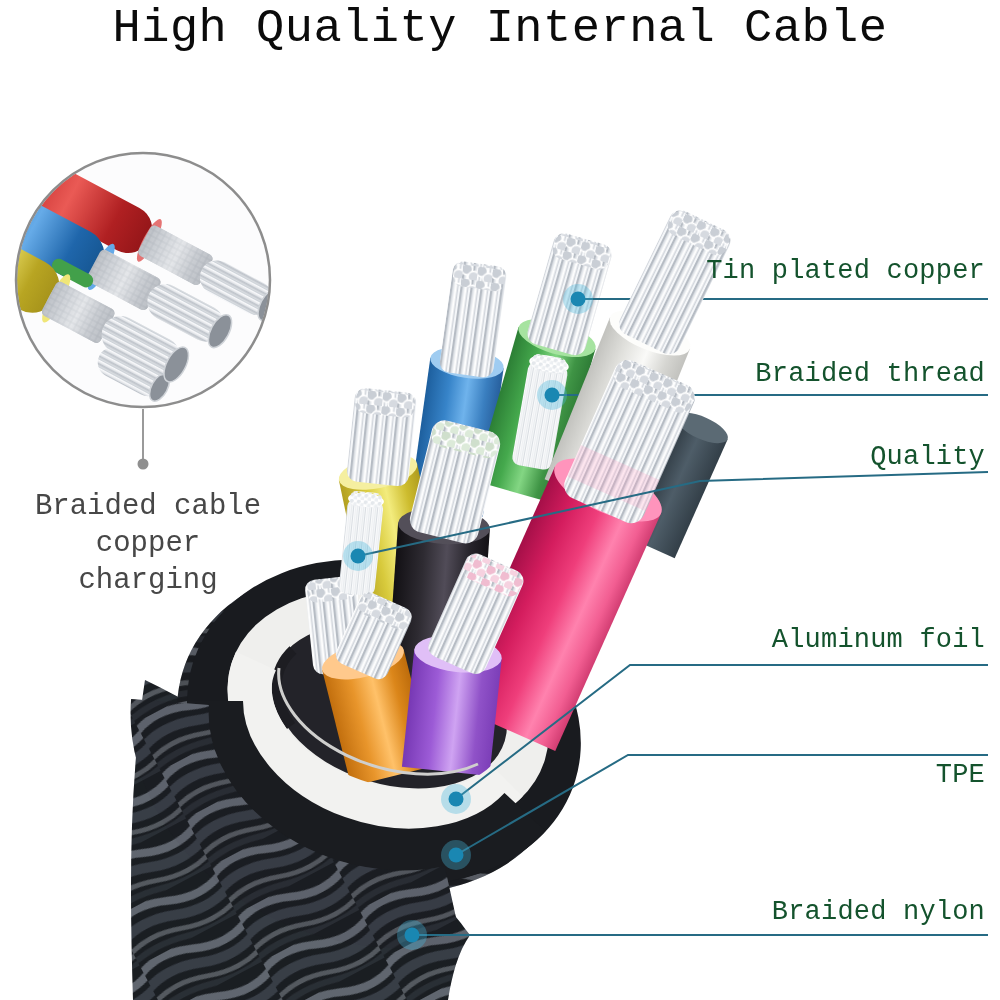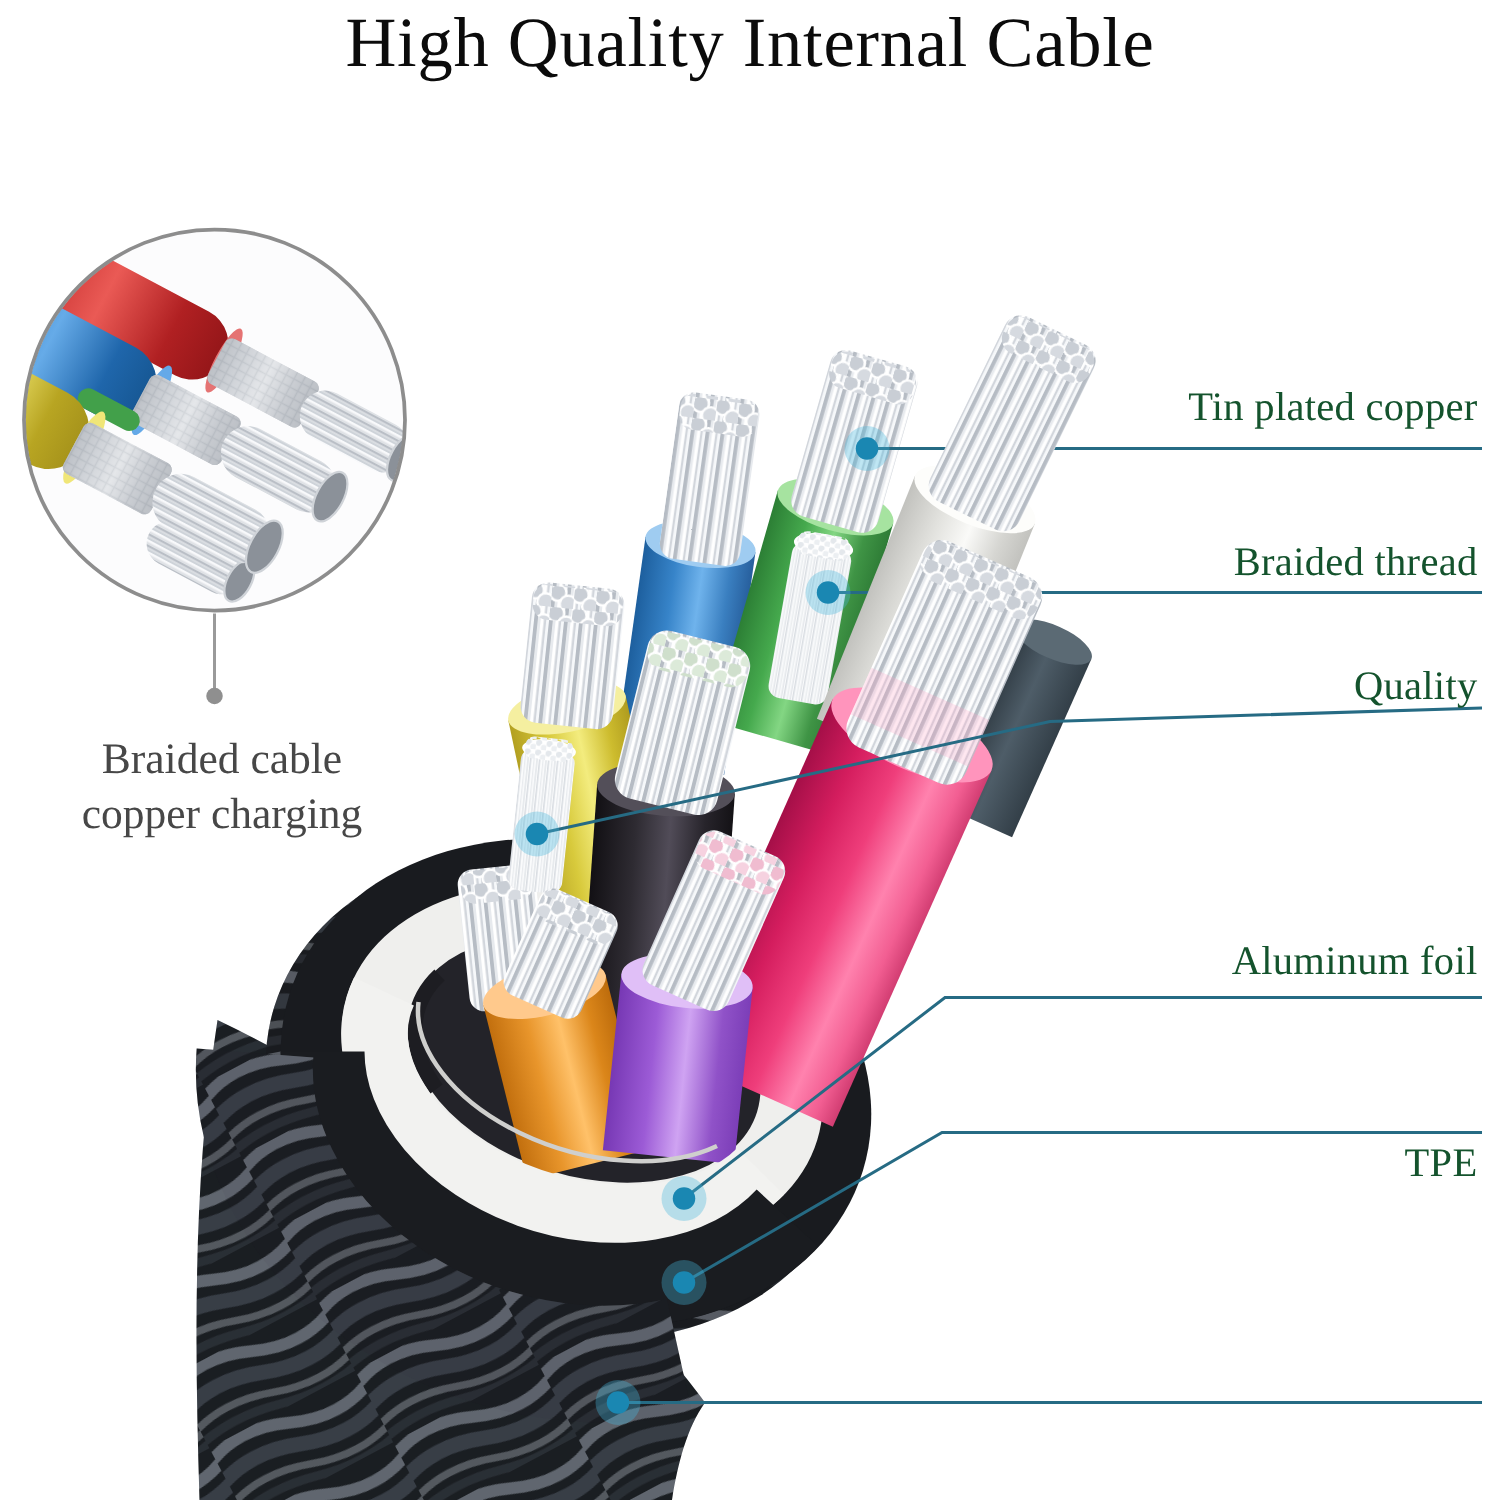--- a/index.html
+++ b/index.html
@@ -1,17 +1,17 @@
 <!DOCTYPE html>
 <html><head>
 <meta charset="utf-8">
 <style>
   html,body{margin:0;padding:0;background:#fff;}
   #stage{position:relative;width:1000px;height:1000px;background:#ffffff;overflow:hidden;
-         font-family:Liberation Serif, serif;}
+         font-family:Liberation Mono, monospace;}
   #art{position:absolute;left:0;top:0;}
   .title{position:absolute;left:0;top:2px;width:1000px;text-align:center;
          font-size:47px;color:#0b0b0b;font-weight:400;letter-spacing:0.5px;}
   .callout{position:absolute;right:15px;text-align:right;font-size:27px;color:#14532d;
            white-space:nowrap;letter-spacing:0.2px;}
   .co-tin{top:256px;} .co-cotton{top:359px;} .co-baseline{top:442px;}
   .co-aluminum{top:625px;} .co-tpe{top:715px;margin-top:45px;} .co-braided{top:897px;}
   .inset-caption{position:absolute;left:18px;top:488px;width:260px;text-align:center;
                  font-size:29px;line-height:37px;color:#474747;}
 </style>
@@ -344,19 +344,20 @@
   </g>
 </svg>
 
 <h1 class="title" style="margin:0;">High Quality Internal Cable</h1>
 
 <div class="callout co-tin">Tin plated copper</div>
 <div class="callout co-cotton">Braided thread</div>
 <div class="callout co-baseline">Quality</div>
 <div class="callout co-aluminum">Aluminum foil</div>
 <div class="callout co-tpe">TPE</div>
+<div class="callout co-braided">Braided nylon</div>
 
 <div class="inset-caption">
   <div>Braided cable</div>
   <div>copper charging</div>
 </div>
 
 </div>
 
 </body></html>

